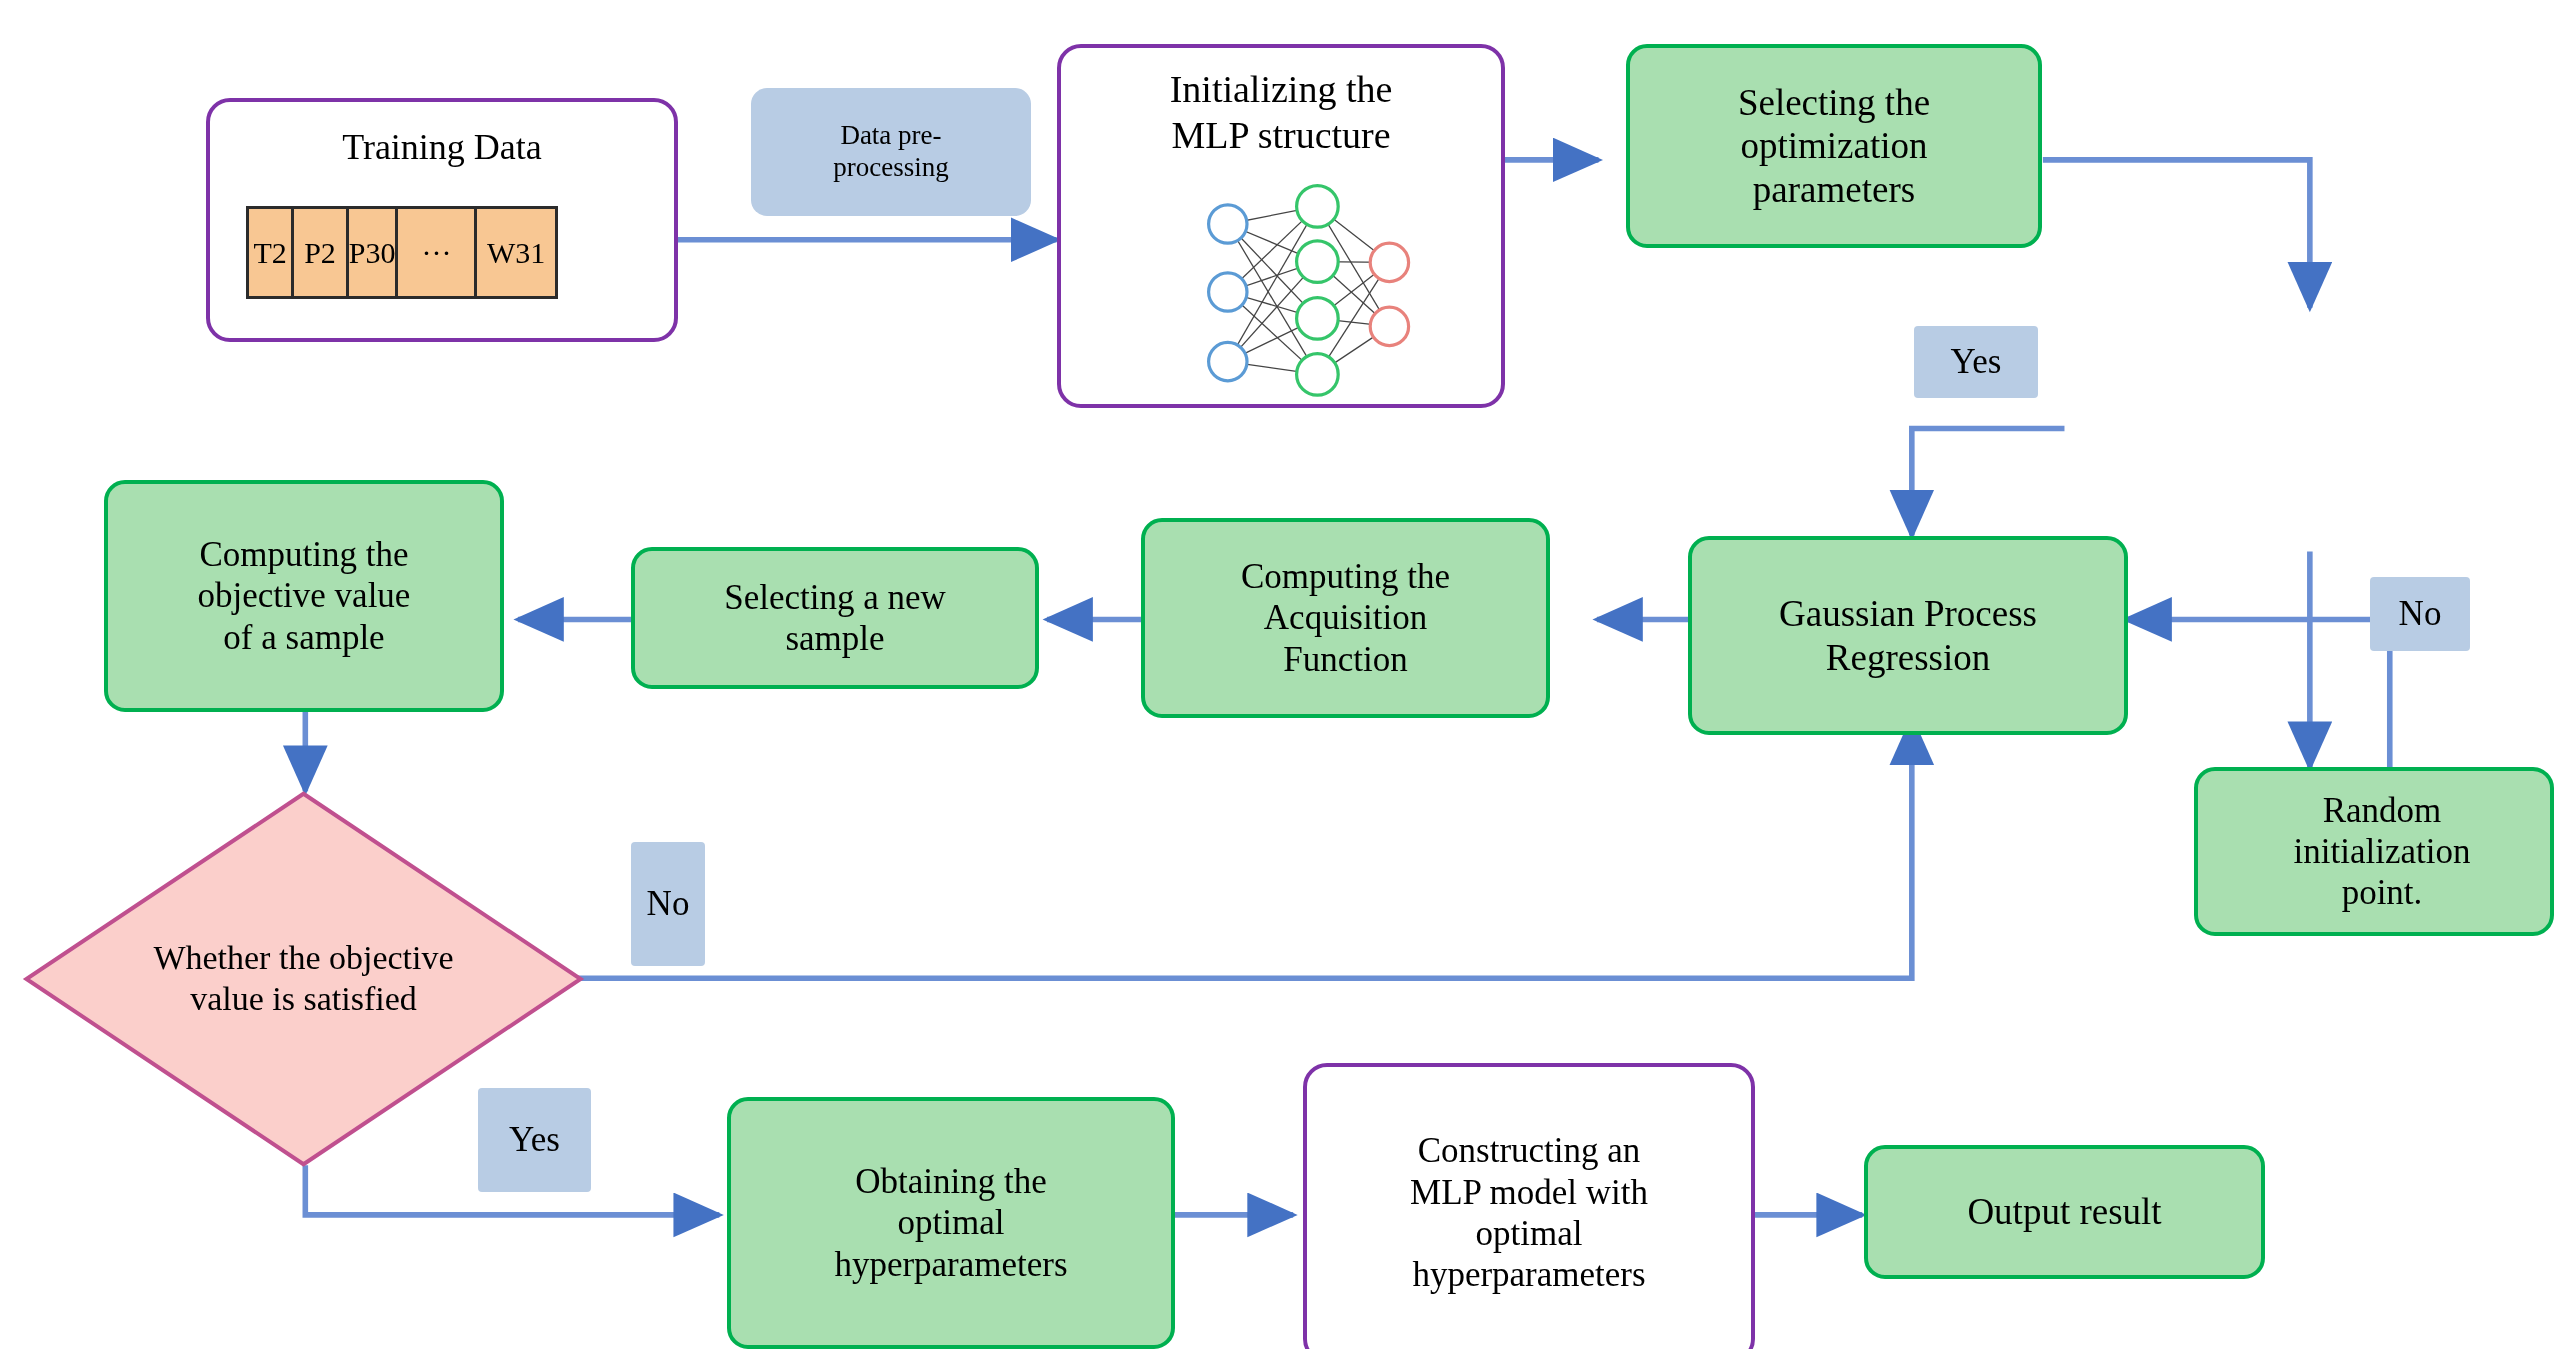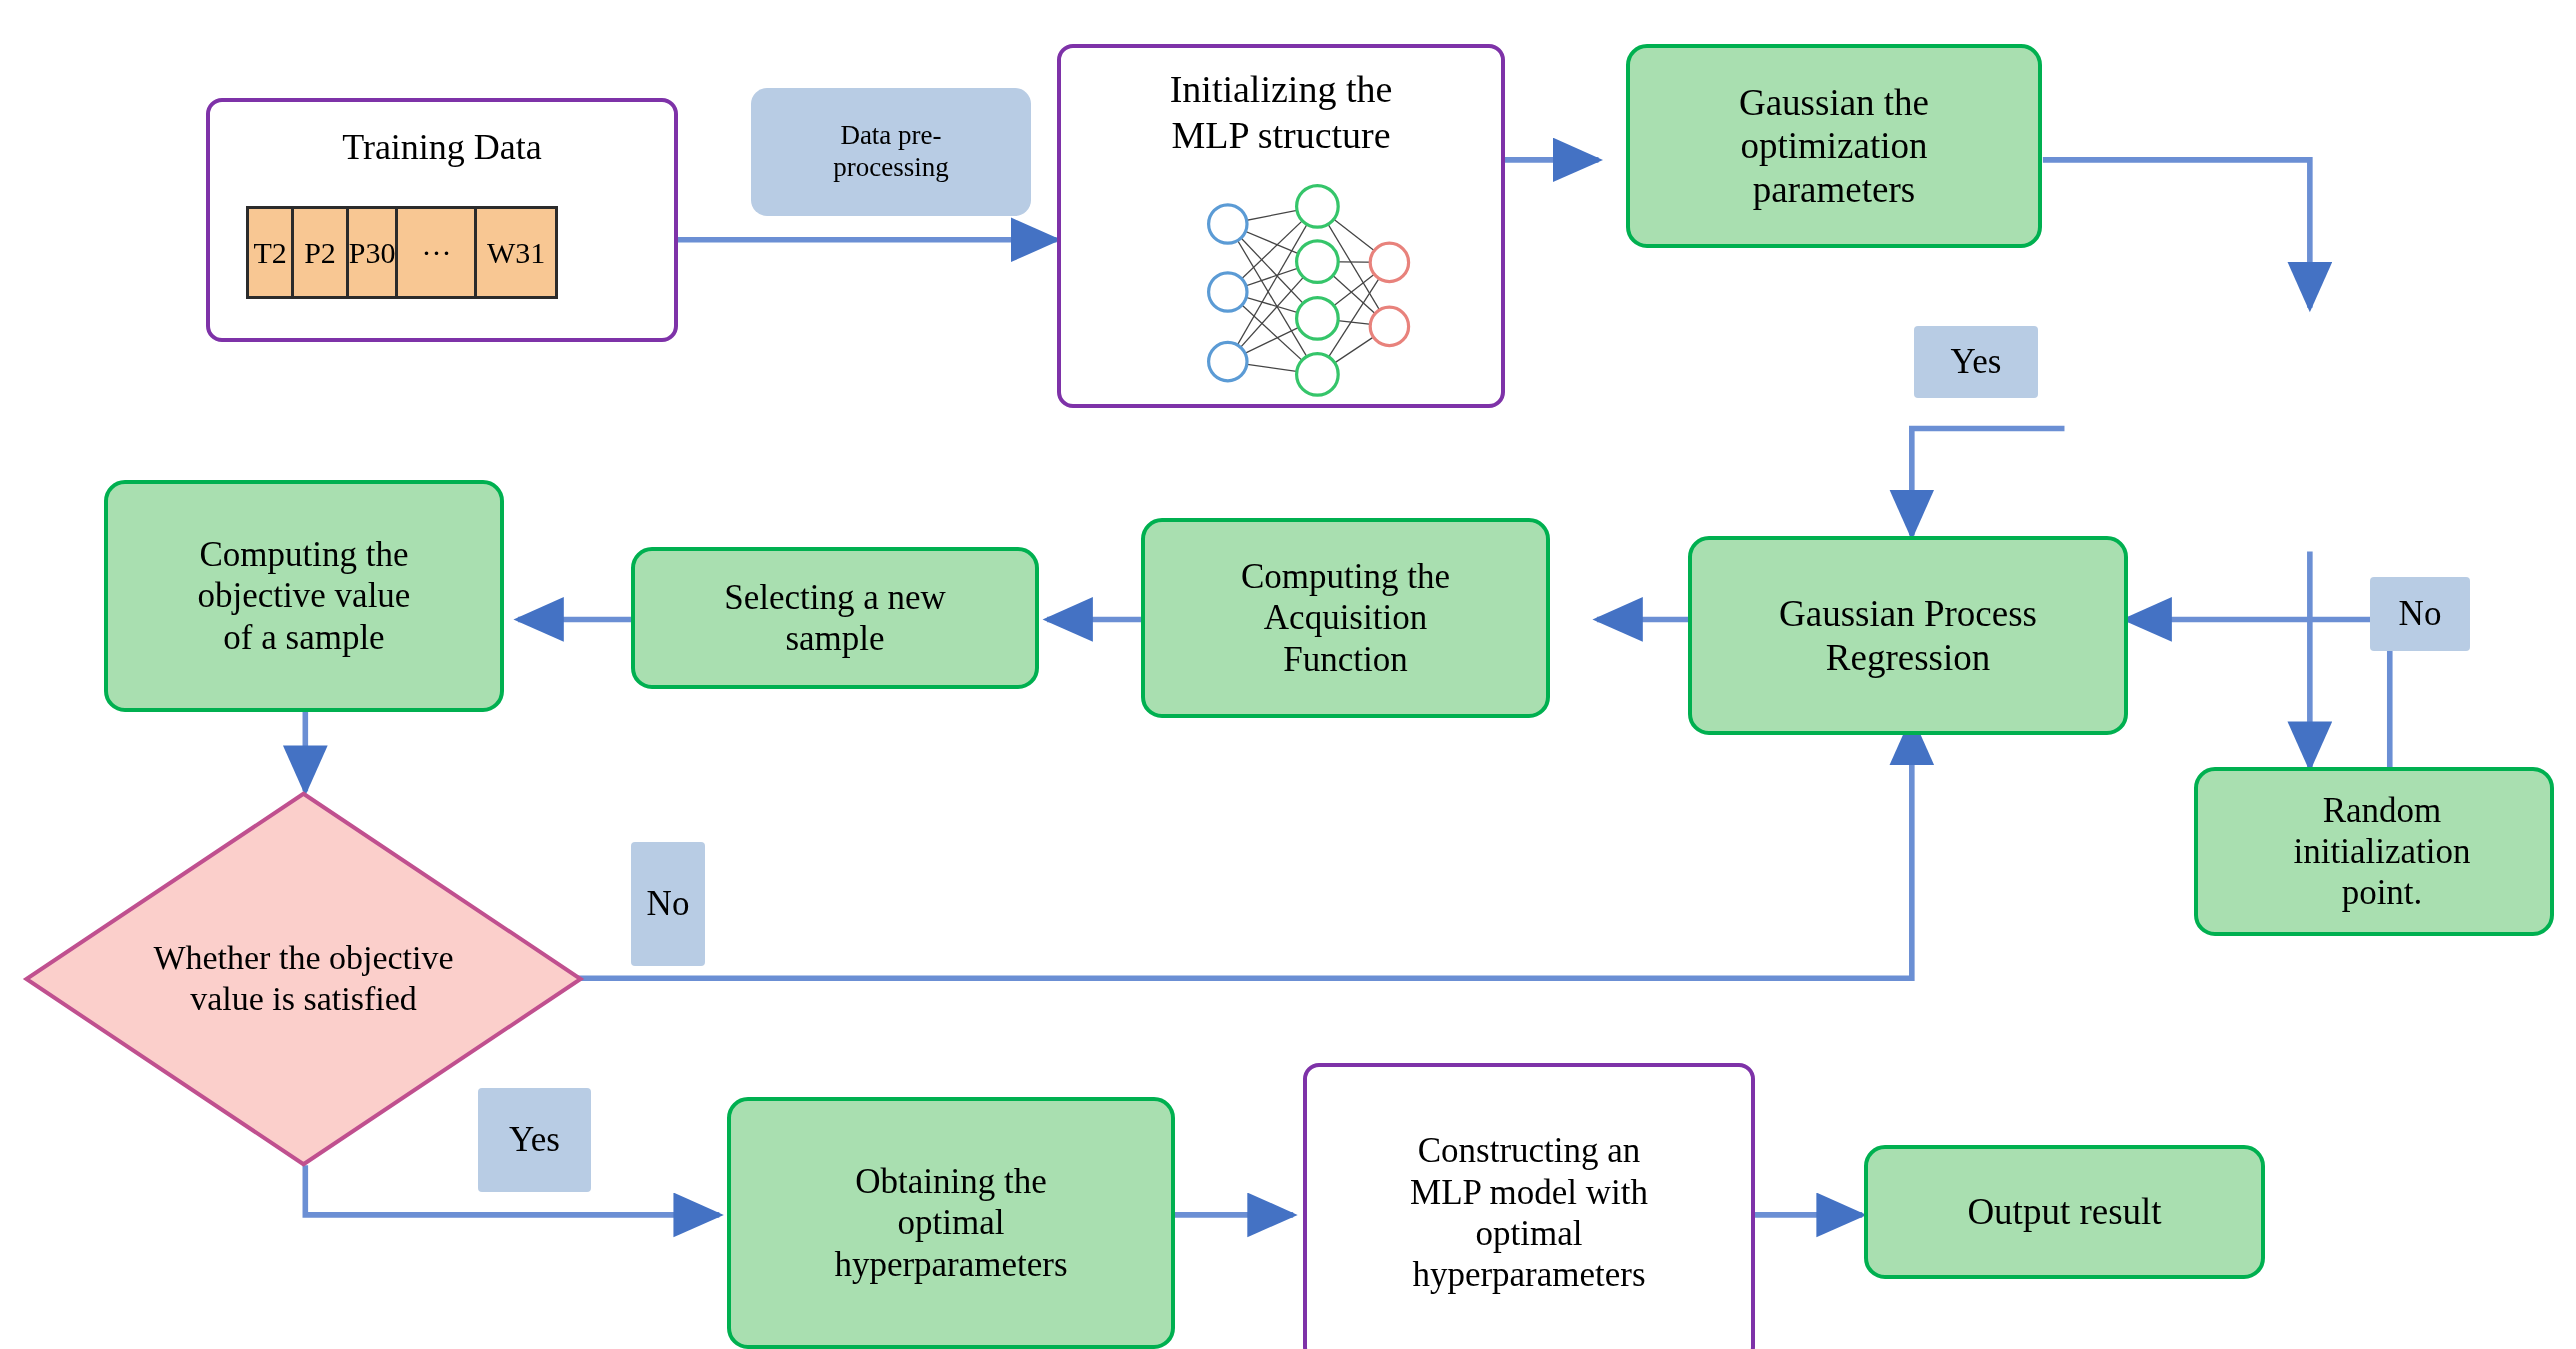--- a/index.html
+++ b/index.html
@@ -29,21 +29,21 @@
   
   .proc {
     background: #a9dfb0;
     border: 4px solid #00b050;
     border-radius: 21px;
   }
   
   .purple {
     background: #ffffff;
     border: 4px solid #7e32a8;
-    border-radius: 16px;
+    border-radius: 24px;
   }
   
   .tag {
     background: #b8cce4;
     border: none;
     border-radius: 4px;
     color: #000000;
   }
   .diamond-wrap {
     position: absolute;
@@ -189,21 +189,21 @@
       <circle cx="46" cy="222" r="24" stroke="#5b9bd5"></circle>
       <circle cx="158" cy="28" r="26" stroke="#35c56a"></circle>
       <circle cx="158" cy="97" r="26" stroke="#35c56a"></circle>
       <circle cx="158" cy="168" r="26" stroke="#35c56a"></circle>
       <circle cx="158" cy="238" r="26" stroke="#35c56a"></circle>
       <circle cx="248" cy="98" r="24" stroke="#e8827c"></circle>
       <circle cx="248" cy="178" r="24" stroke="#e8827c"></circle>
     </g>
   </svg>
 
-  <div class="node proc" style="left:1626px; top:44px; width:416px; height:204px; font-size:37px;">Gaussian the
+  <div class="node proc" style="left:1626px; top:44px; width:416px; height:204px; font-size:37px;">Selecting the
 optimization
 parameters</div>
 
 
   <div class="node tag" style="left:1914px; top:326px; width:124px; height:72px; font-size:35px;">Yes</div>
 
   <div class="node tag" style="left:2370px; top:577px; width:100px; height:74px; font-size:35px;">No</div>
 
   <div class="node proc" style="left:2194px; top:767px; width:360px; height:169px; font-size:35px;padding-left:16px;">Random
 initialization

